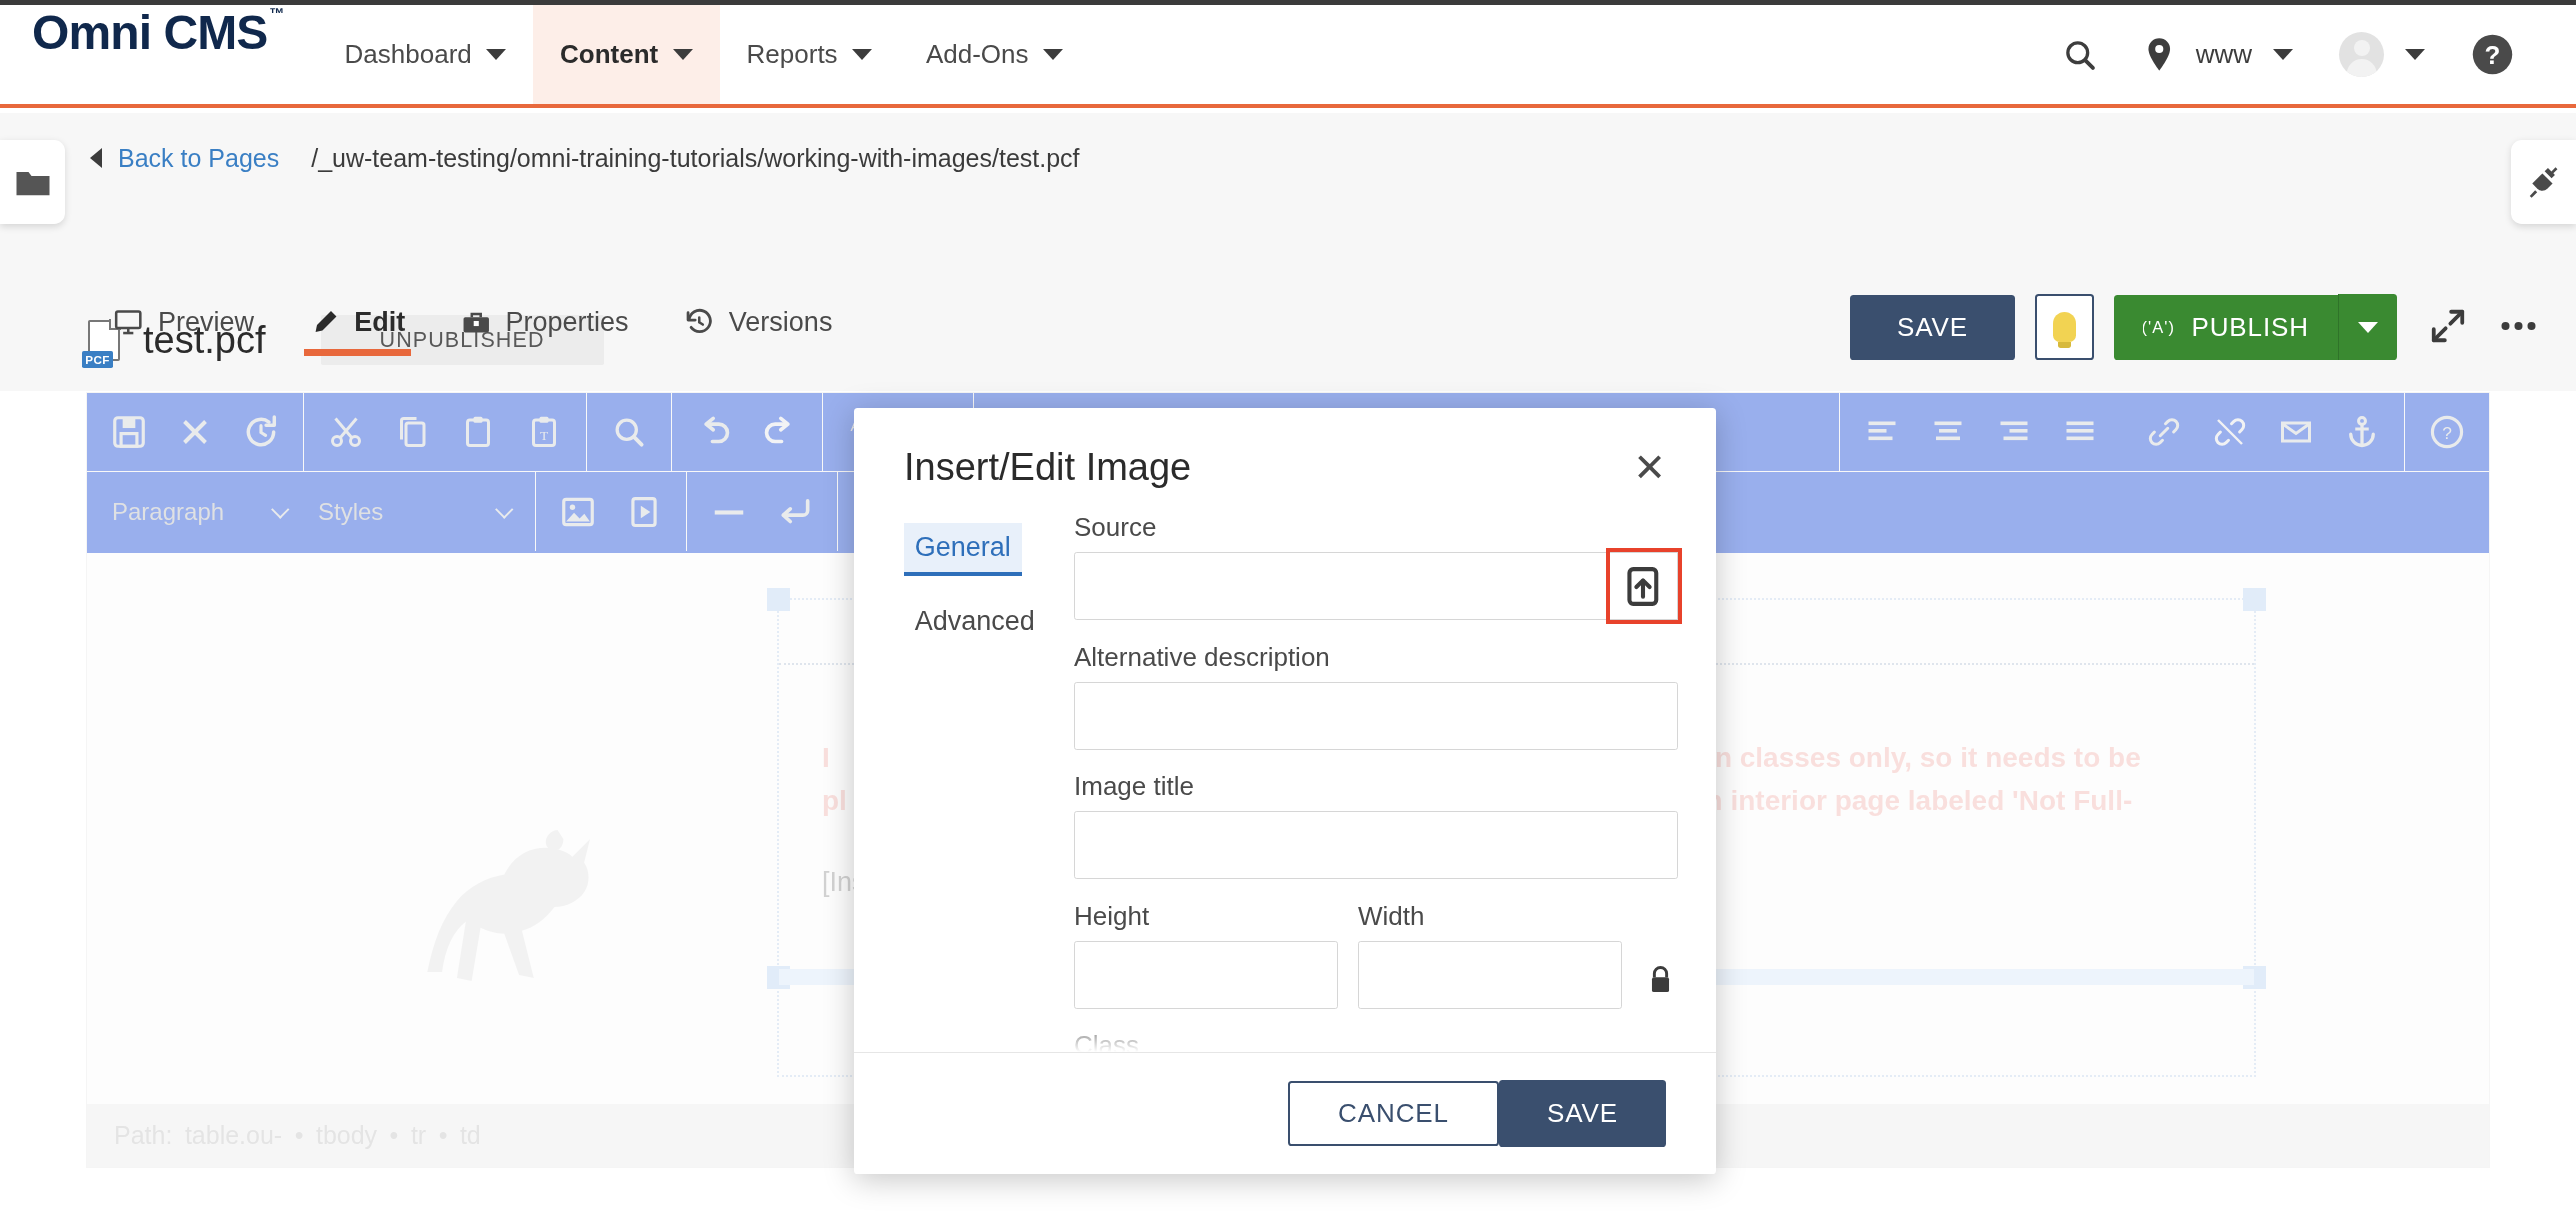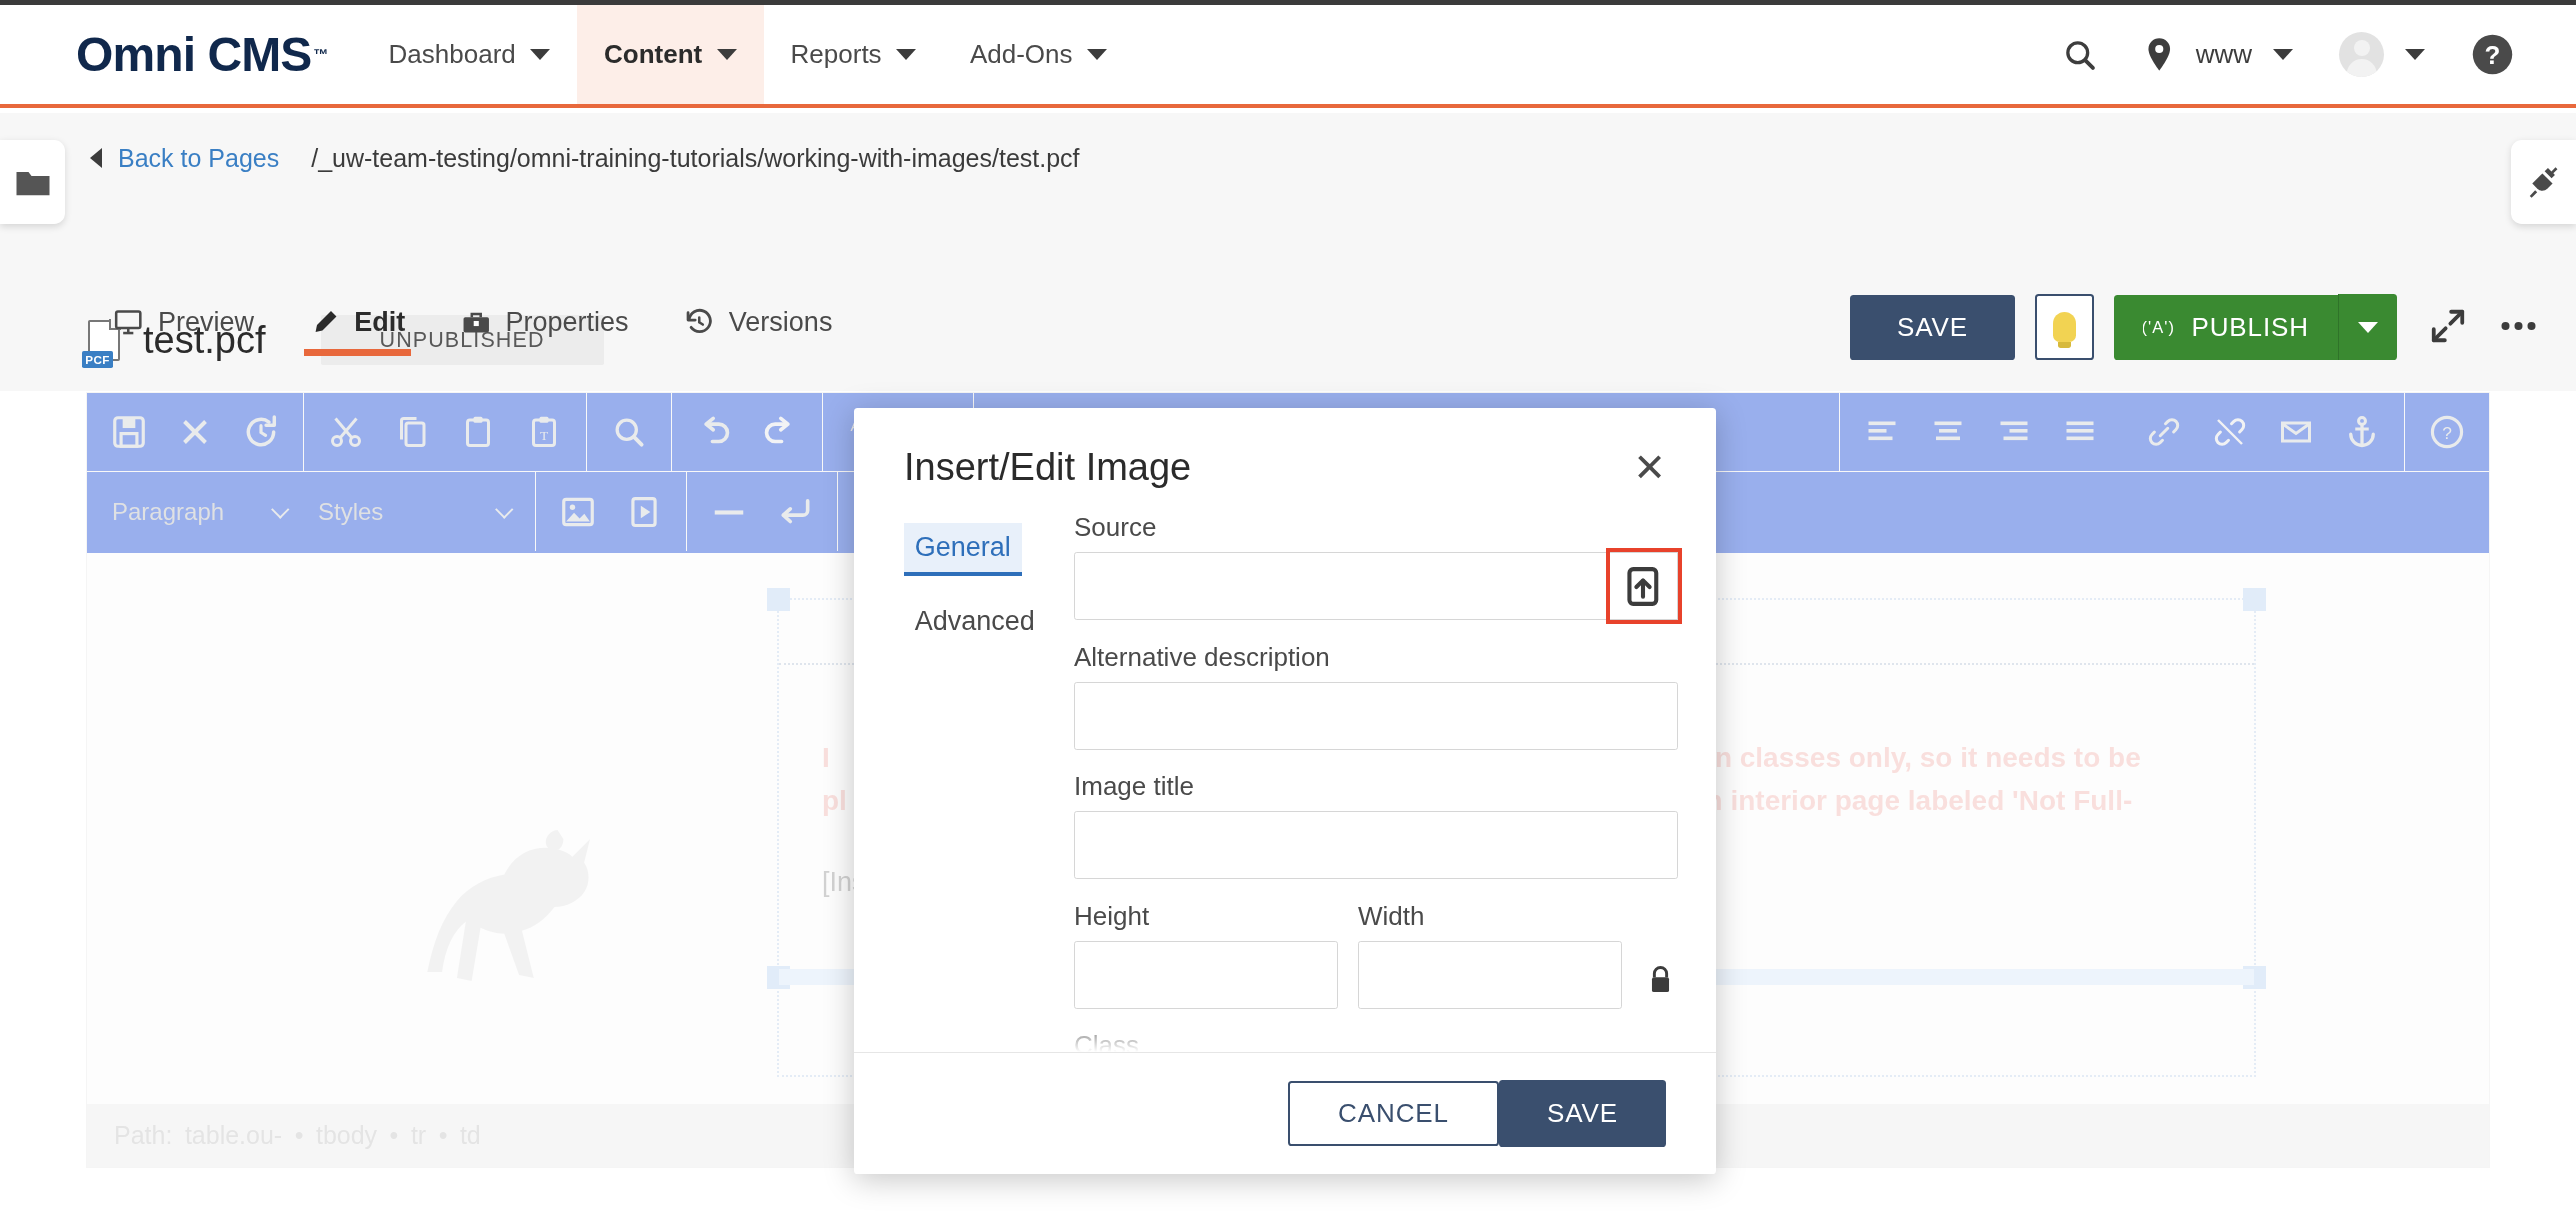--- a/index.html
+++ b/index.html
@@ -19,26 +19,25 @@
   }
 
   
   .navbar {
     position: absolute; left: 0; top: 5.4px; width: 2576px; height: 103px;
     background: #ffffff;
     border-bottom: 4.5px solid #e8683c;
     display: flex; align-items: stretch;
   }
   .logo {
-    display: flex; align-items: center;
+    display: flex; align-items: flex-start;
     padding-left: 32px; padding-right: 34px;
     font-size: 48px; font-weight: bold; color: #10284c;
     letter-spacing: -0.9px;
     position: relative;
-    margin-left: 44px;
   }
   .logo .tm { font-size: 15.2px; vertical-align: super; font-weight: bold; margin-left: 1.8px; }
 
   .navitem {
     display: flex; align-items: center; gap: 14.3px;
     padding: 0 27px; font-size: 26px; color: #4a4a4a;
     cursor: pointer; white-space: nowrap;
   }
   .navitem.active { background: #fdeee8; color: #2b2b2b; font-weight: bold; }
   .caret-dn {

